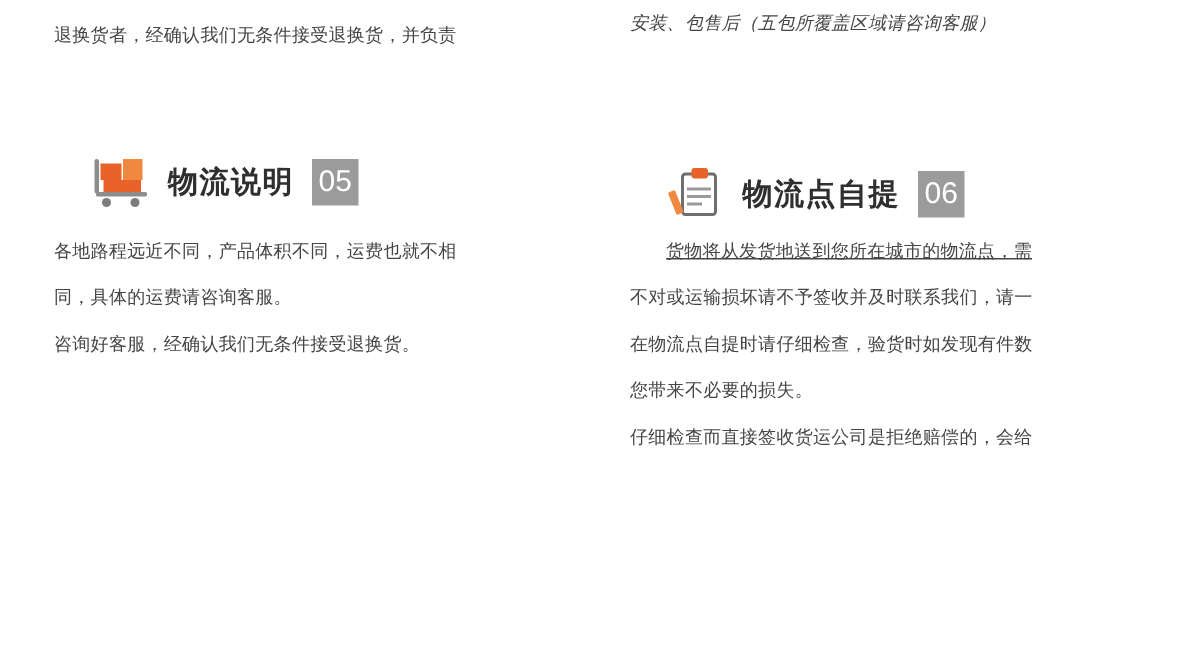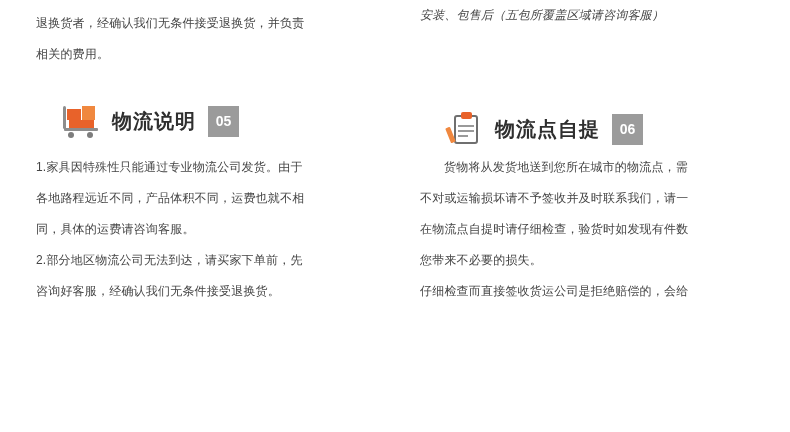--- a/index.html
+++ b/index.html
@@ -65,22 +65,22 @@
     color: #2f2f2f;
     letter-spacing: 1px;
     margin-right: 12px;
     white-space: nowrap;
   }
   .head-num {
     width: 31px;
     height: 31px;
     background: #9b9b9b;
     color: #ffffff;
-    font-size: 14px;
-    font-weight: bold;
+    font-size: 20px;
+    font-weight: normal;
     display: flex;
     align-items: center;
     justify-content: center;
     font-family: "Liberation Sans", sans-serif;
   }
 
   
   .body-left {
     position: absolute;
     top: 152px;
@@ -156,21 +156,20 @@
     border-radius: 1px;
   }
 </style>
 </head>
 <body>
 
 <div class="page">
 
   <div class="para para-top-left">
     <span class="line">退换货者，经确认我们无条件接受退换货，并负责</span>
-    <span class="line">相关的费用。</span>
   </div>
 
   <div class="para para-top-right">
     <span class="line">安装、包售后（五包所覆盖区域请咨询客服）</span>
   </div>
 
   <div class="section-head head-left">
     <div class="head-icon">
       <div class="cart-wrap">
         <div class="cart-handle"></div>
@@ -196,31 +195,29 @@
         <div class="clip-line l3"></div>
         <div class="clip-pen"></div>
       </div>
     </div>
     <div class="head-title">物流点自提</div>
     <div class="head-num">06</div>
   </div>
 
   <div class="body-left">
     <div class="para">
-      <span class="line">1.家具因特殊性只能通过专业物流公司发货。由于</span>
       <span class="line">各地路程远近不同，产品体积不同，运费也就不相</span>
       <span class="line">同，具体的运费请咨询客服。</span>
-      <span class="line">2.部分地区物流公司无法到达，请买家下单前，先</span>
       <span class="line">咨询好客服，经确认我们无条件接受退换货。</span>
     </div>
   </div>
 
   <div class="body-right">
     <div class="para" style="text-indent:0;">
-      <span class="line" style="display:block;text-indent:2em;">货物将从发货地送到您所在城市的物流点，需</span>
+      <span class="line" style="display:block;text-indent:2em;text-decoration:underline;">货物将从发货地送到您所在城市的物流点，需</span>
       <span class="line">不对或运输损坏请不予签收并及时联系我们，请一</span>
       <span class="line">在物流点自提时请仔细检查，验货时如发现有件数</span>
       <span class="line">您带来不必要的损失。</span>
       <span class="line">仔细检查而直接签收货运公司是拒绝赔偿的，会给</span>
     </div>
   </div>
 
 </div>
 
 </body></html>

